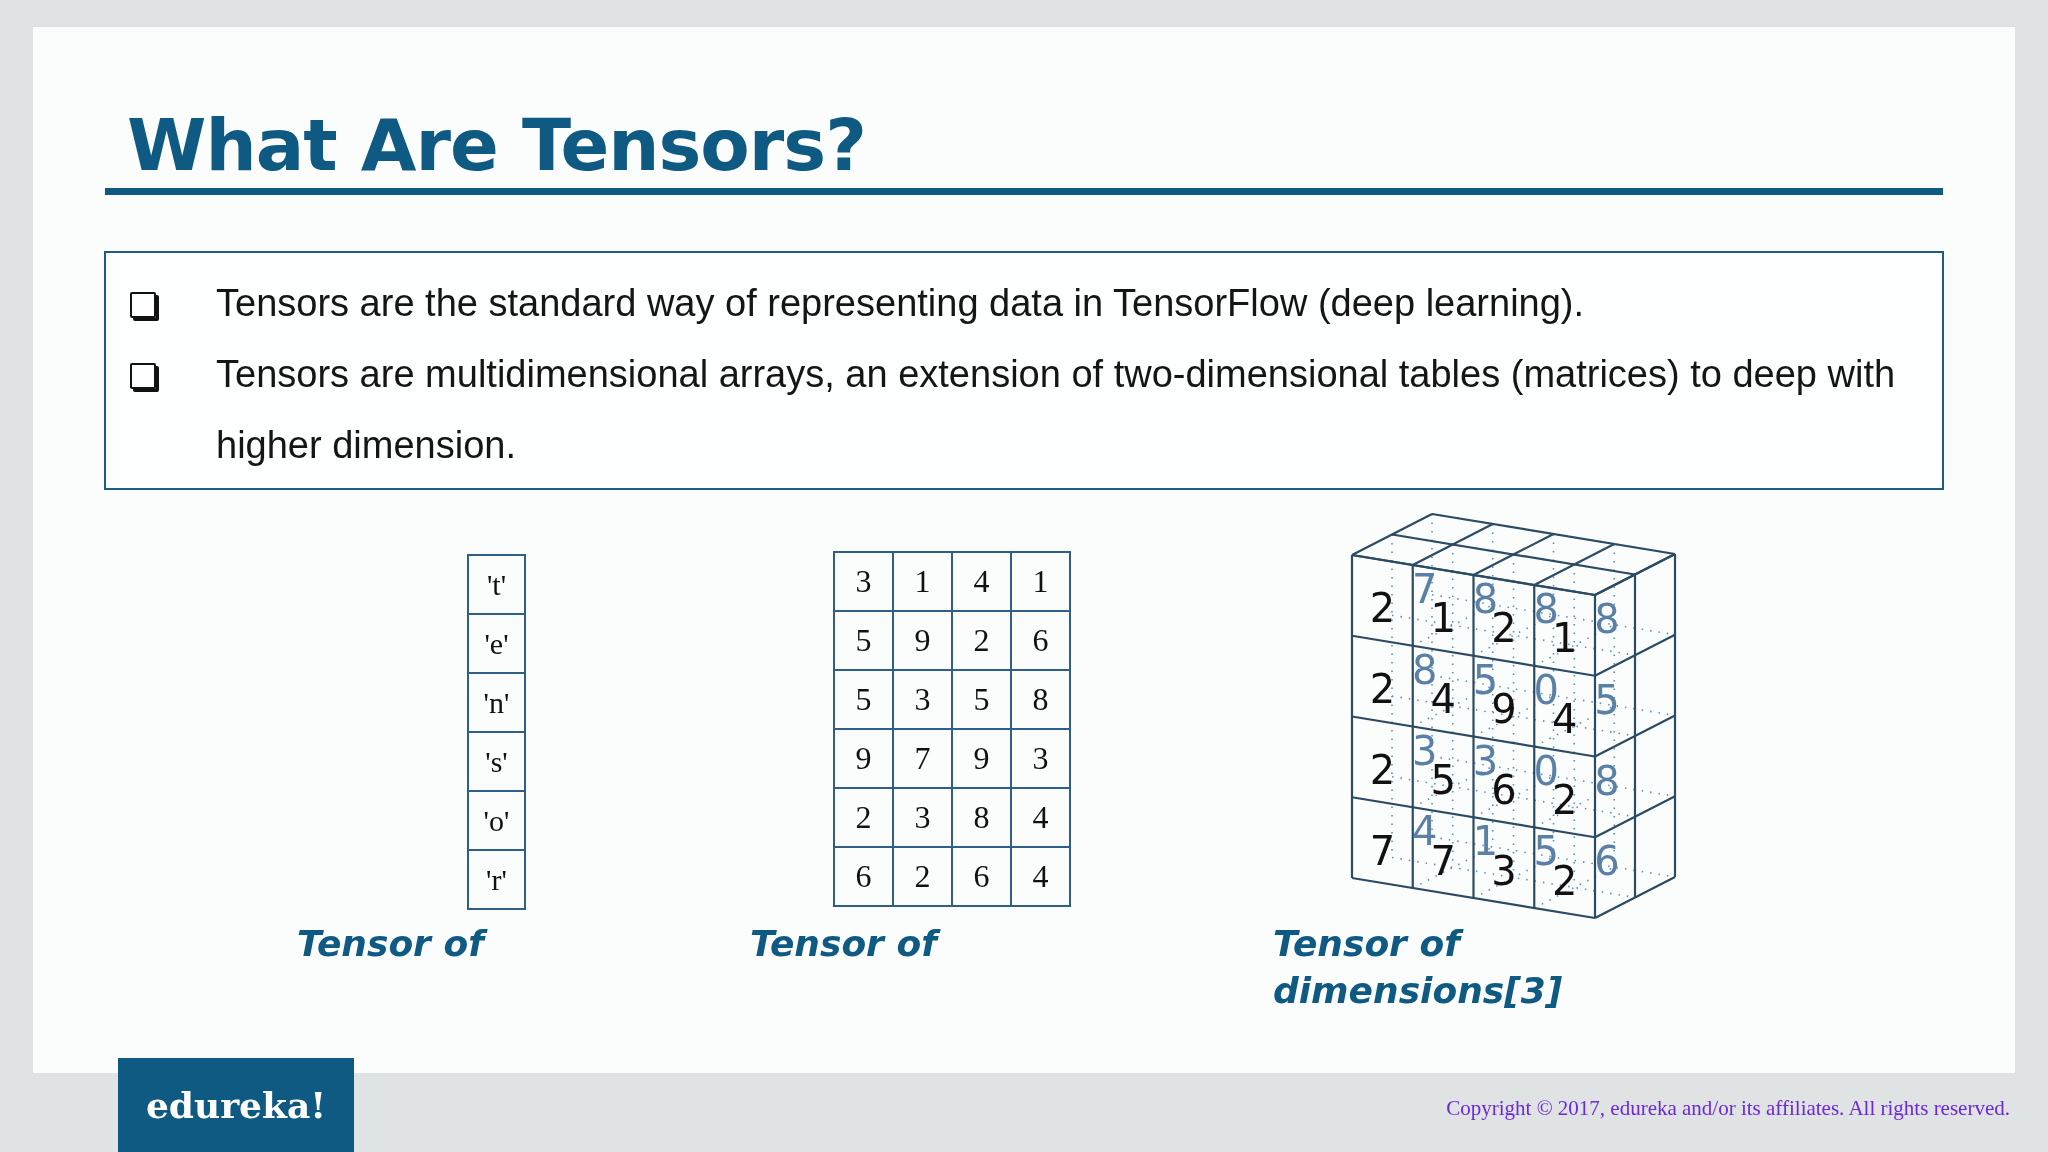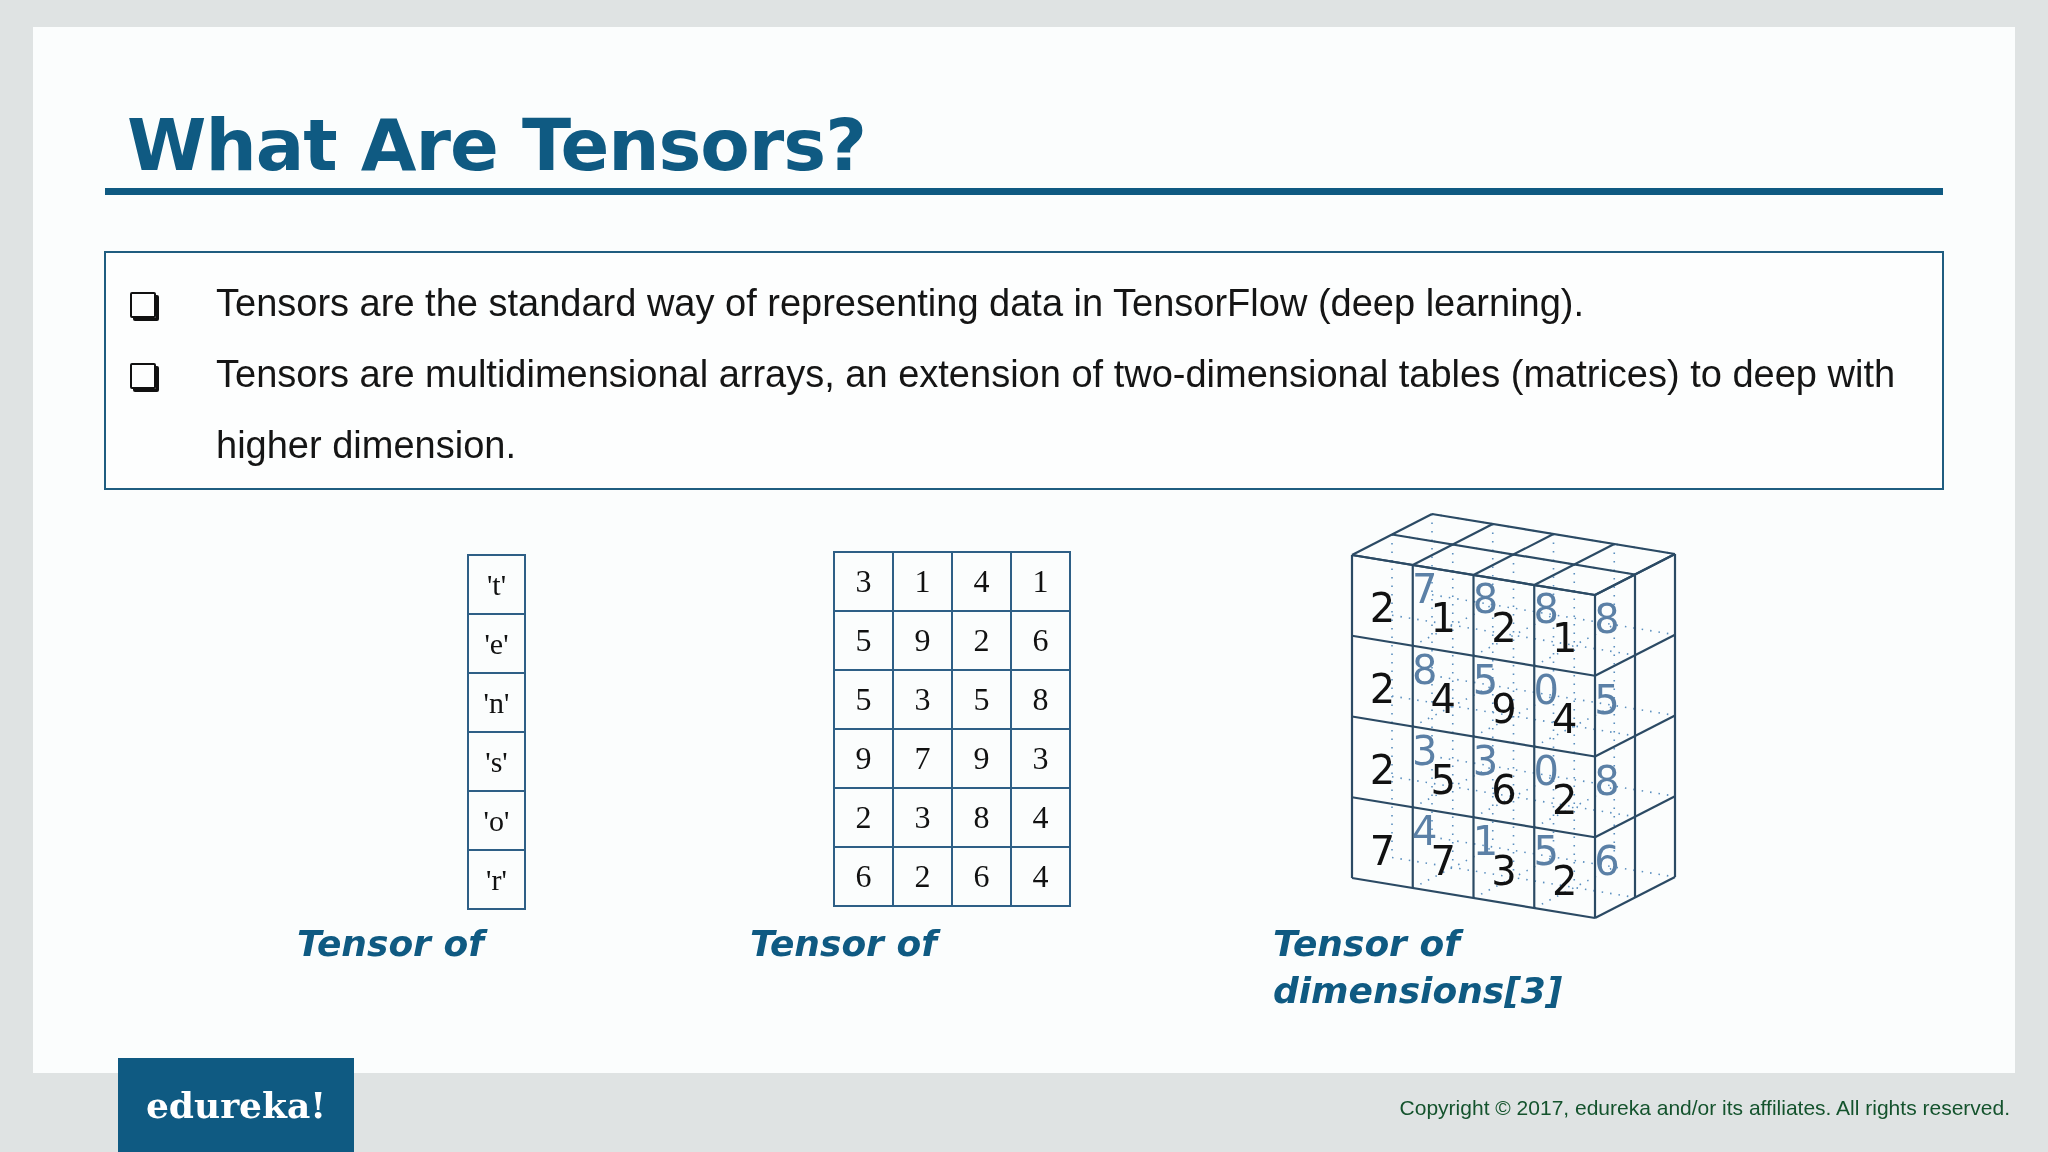--- a/index.html
+++ b/index.html
@@ -58,21 +58,21 @@
     font-size: 36px; line-height: 47px; color: #0f5a82;
   }
   .logo {
     position: absolute; left: 118px; top: 1058px; width: 236px; height: 94px;
     background: #0f5a82;
     display: flex; align-items: center; justify-content: center;
     font-family: "DejaVu Serif", serif; font-weight: bold; font-size: 36px; color: #fff;
   }
   .copyright {
     position: absolute; right: 38px; top: 1096px;
-    font-family: Liberation Sans, sans-serif; font-size: 21px; color: #14532d; white-space: nowrap;
+    font-family: Liberation Serif, serif; font-size: 21px; color: #6d28d9; white-space: nowrap;
   }
 </style>
 </head>
 <body>
 
 <div class="slide"></div>
 
 <h1 class="title">What Are Tensors?</h1>
 <div class="title-rule"></div>
 

